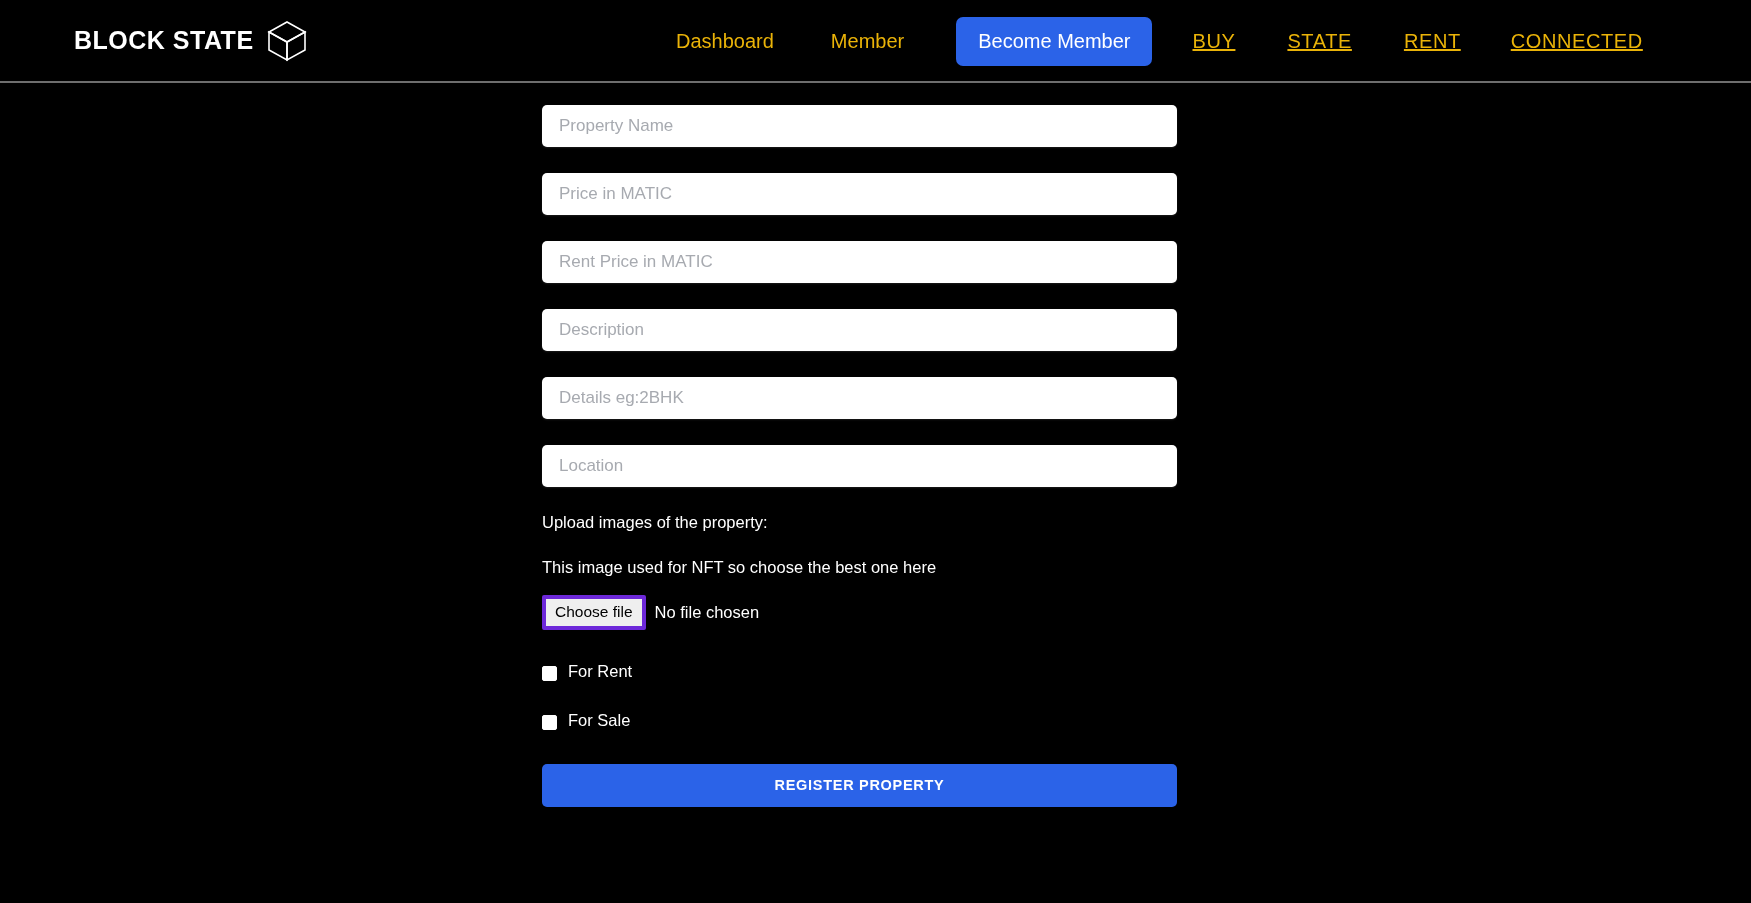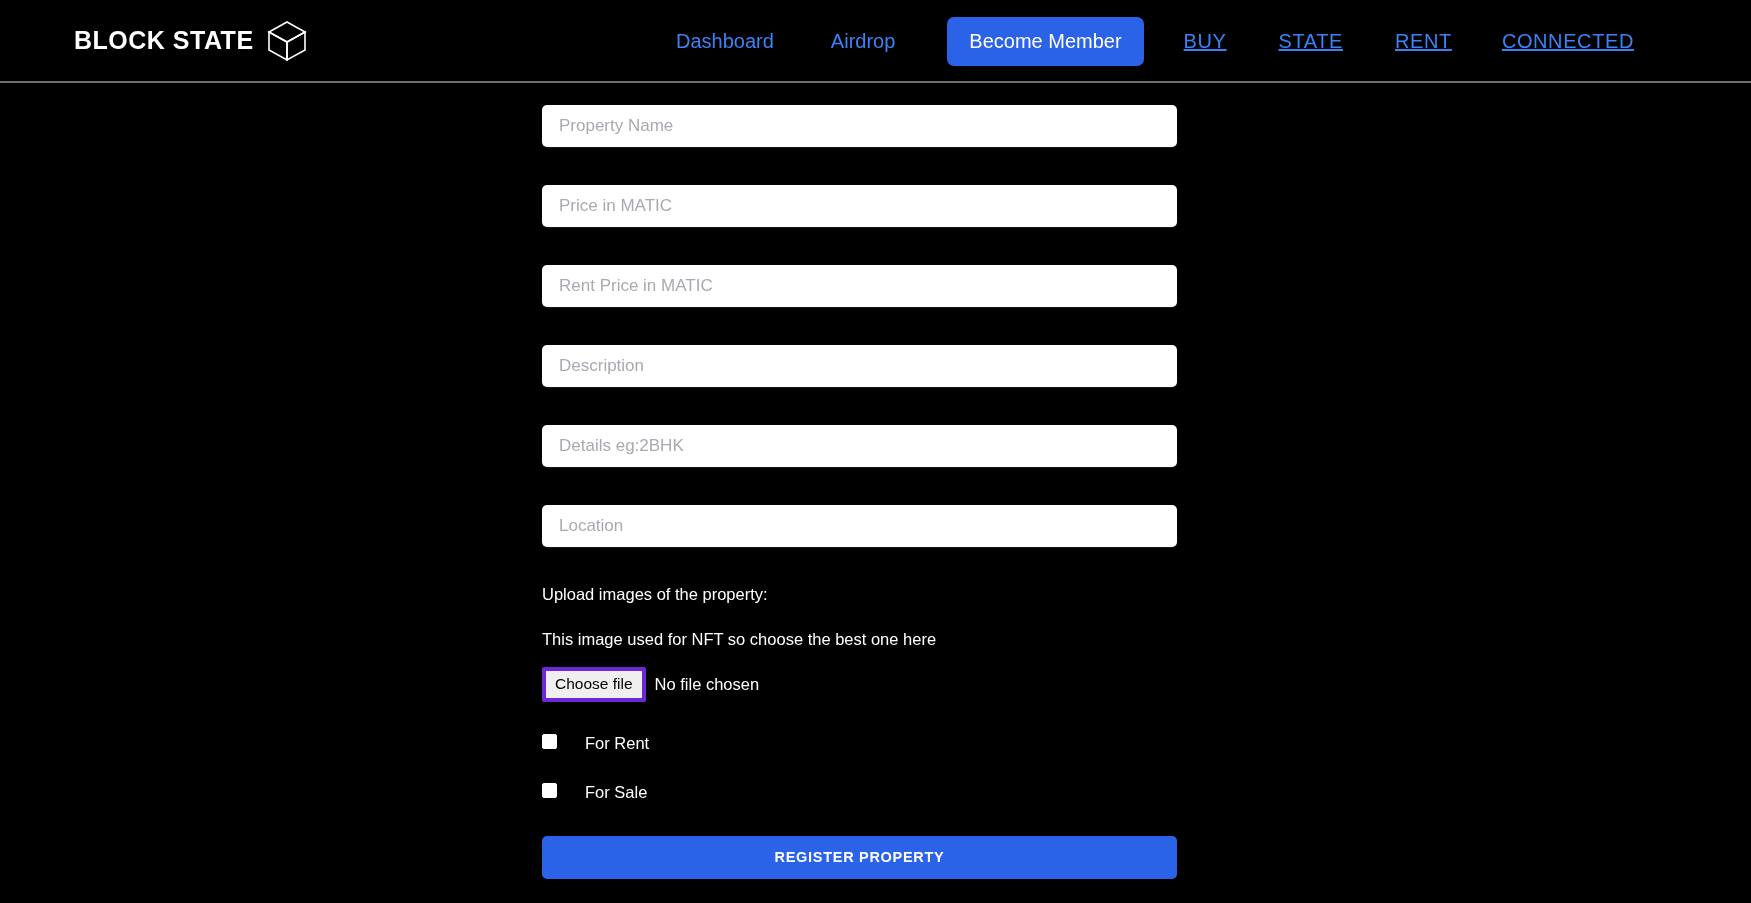--- a/index.html
+++ b/index.html
@@ -48,21 +48,21 @@
     position: absolute;
     left: 676px;
     top: 0;
     height: 83px;
     display: flex;
     align-items: center;
     gap: 0px;
   }
 
   .nav-link {
-    color: #3b82f6;
+    color: #eab308;
     font-size: 20px;
     text-decoration: none;
     white-space: nowrap;
     padding: 0 0;
     cursor: pointer;
     font-weight: 400;
   }
 
   .nav-gap-1 { margin-right: 57px; }
   .nav-gap-2 { margin-right: 52px; }
@@ -107,21 +107,21 @@
     height: 42px;
     background: #ffffff;
     border: none;
     border-radius: 5px;
     outline: none;
     padding: 0 17px;
     font-size: 17px;
     color: #202124;
     font-family: "Liberation Sans", sans-serif;
     display: block;
-    margin-bottom: 38px;
+    margin-bottom: 26px;
     box-shadow: 0 1px 2px rgba(255,255,255,0.10);
   }
   .field::placeholder {
     color: #a7aab0;
     font-size: 17px;
   }
 
   .upload-label {
     color: #ffffff;
     font-size: 16.5px;
@@ -156,22 +156,22 @@
     line-height: 1.2;
   }
 
   .file-name {
     color: #ffffff;
     font-size: 16.5px;
   }
 
   .check-row {
     display: flex;
-    align-items: flex-start;
-    gap: 28px;
+    align-items: flex-end;
+    gap: 11px;
     margin-bottom: 30px;
   }
 
   .checkbox {
     width: 15px;
     height: 15px;
     background: #ffffff;
     border: 1px solid #ffffff;
     border-radius: 2px;
     display: inline-block;
@@ -211,21 +211,21 @@
       <svg class="brand-cube" viewBox="0 0 46 46" fill="none" xmlns="http://www.w3.org/2000/svg">
         <path d="M23 4 L41 14 L23 24 L5 14 Z" stroke="#ffffff" stroke-width="1.6" fill="none"></path>
         <path d="M5 14 L5 32 L23 42 L23 24 Z" stroke="#ffffff" stroke-width="1.6" fill="none"></path>
         <path d="M41 14 L41 32 L23 42 L23 24 Z" stroke="#ffffff" stroke-width="1.6" fill="none"></path>
       </svg>
     </span>
   </div>
 
   <div class="nav">
     <a class="nav-link nav-gap-1">Dashboard</a>
-    <a class="nav-link nav-gap-2">Airdrop</a>
+    <a class="nav-link nav-gap-2">Member</a>
     <button class="nav-btn">Become Member</button>
     <a class="nav-link caps caps-gap">BUY</a>
     <a class="nav-link caps caps-gap">STATE</a>
     <a class="nav-link caps caps-gap-last">RENT</a>
     <a class="nav-link caps">CONNECTED</a>
   </div>
 
 </div>
 
 <div class="main">

